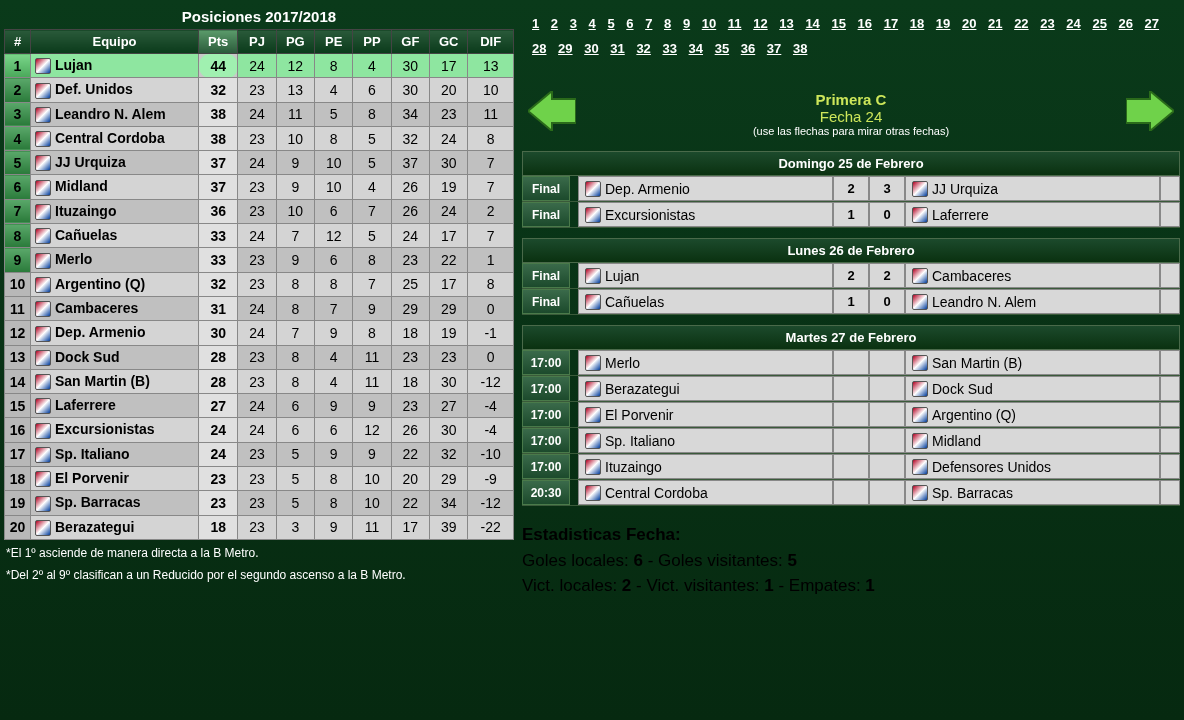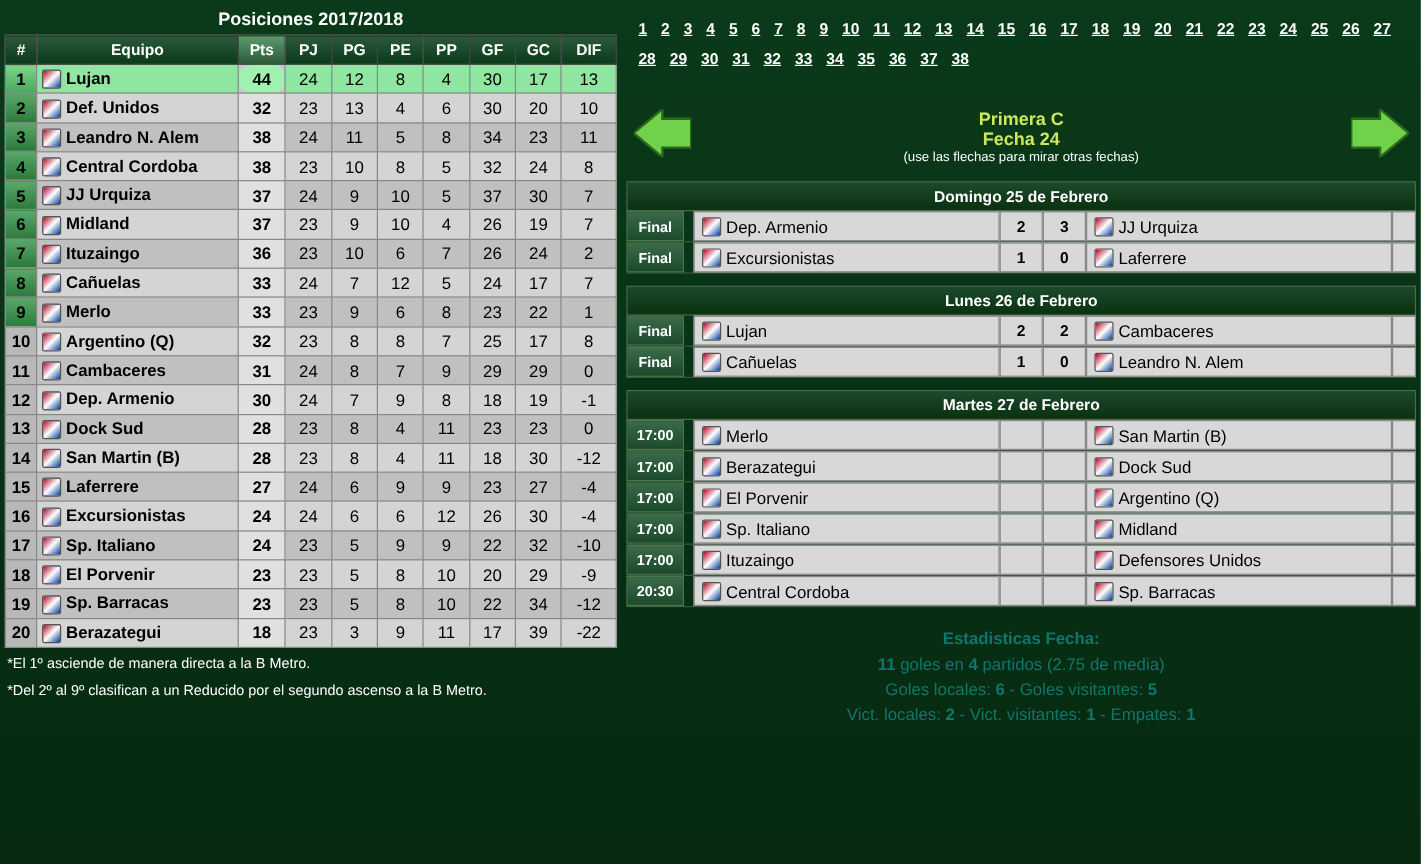--- a/index.html
+++ b/index.html
@@ -103,21 +103,21 @@
     font-size: 13px;
     cursor: pointer;
   }
   .fixture-header {
     position: relative;
     text-align: center;
     padding: 6px 0 4px;
     margin-top: 18px;
   }
   .fixture-header .title-a { color:#cde65a; font-weight: bold; font-size:15px; }
-  .fixture-header .title-b { color:#cde65a; font-weight: bold; font-size:15px; }
+  .fixture-header .title-b { color:#cde65a; font-weight: normal; font-size:15px; }
   .fixture-header .hint { color:#fff; font-size:11px; }
   .arrow {
     position: absolute;
     top: 6px;
     width: 48px;
     height: 40px;
     cursor: pointer;
   }
   .arrow-left { left: 6px; }
   .arrow-right { right: 6px; }
@@ -168,23 +168,22 @@
     font-weight:bold;
   }
   .match-row .sep { width:4px; }
   .match-row .end-cap {
     width:20px;
     background:#d8d8d8;
     border:1px solid #888;
   }
   .stats-footer {
     margin-top: 16px;
-    text-align: center;
-    color:#0f766e;
-    font-size:14px;
+    color:#000000;
+    font-size:17px;
     line-height:1.5;
   }
   .stats-footer .title { font-weight: bold; }
   .stats-footer b { font-weight: bold; }
 </style>
 </head>
 <body>
 
 <div class="container">
   <div class="left-panel">
@@ -562,23 +561,20 @@
           <div class="score"></div>
           <div class="score"></div>
           <div class="team"><span class="crest"></span>Sp. Barracas</div>
           <div class="end-cap"></div>
         </div>
       </div>
 
     <div class="stats-footer">
       <div class="title">Estadisticas Fecha:</div>
       <div>
-        <b>11</b><span> goles en </span><b>4</b><span> partidos (2.75 de media)</span>
-      </div>
-      <div>
         <span>Goles locales: </span><b>6</b><span> - Goles visitantes: </span><b>5</b>
       </div>
       <div>
         <span>Vict. locales: </span><b>2</b><span> - Vict. visitantes: </span><b>1</b><span> - Empates: </span><b>1</b>
       </div>
     </div>
   </div>
 </div>
 
 </body></html>

